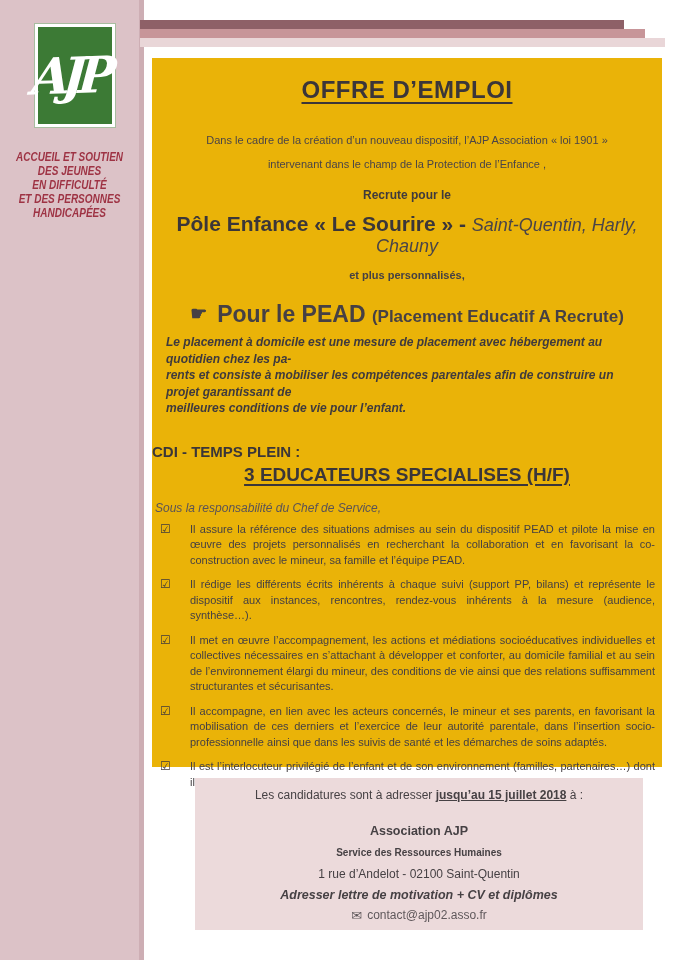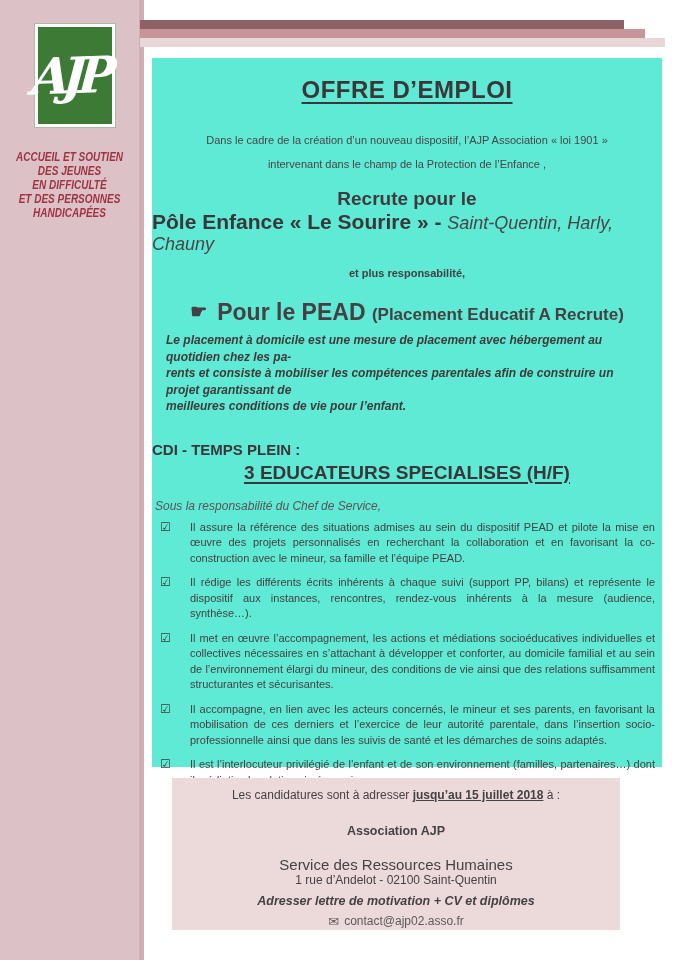--- a/index.html
+++ b/index.html
@@ -31,30 +31,30 @@
   }
   .tagline span{display:block;}
   
   .bar{position:absolute;left:140px;height:9px;}
   .bar1{top:20px;width:484px;background:#8e6067;}
   .bar2{top:29px;width:505px;background:#c79599;}
   .bar3{top:38px;width:525px;background:#e9d6d8;}
   
   .main-box{
     position:absolute;left:152px;top:58px;width:510px;height:709px;
-    background:#5eead4;box-sizing:border-box;color:#454043;
+    background:#eab308;box-sizing:border-box;color:#454043;
   }
   .doc-title{
     margin-top:18px;text-align:center;font-size:24px;font-weight:bold;
     letter-spacing:0.5px;color:#3b3639;text-decoration:underline;
     text-underline-offset:4px;text-decoration-thickness:2px;
   }
   .intro{margin:24px 26px 0;font-size:11px;line-height:24px;text-align:center;color:#4a4448;}
-  .recruits{margin-top:12px;text-align:center;font-size:19px;font-weight:bold;color:#3f3a3d;}
-  .pole{color:#3b3639;}
+  .recruits{margin-top:12px;text-align:center;font-size:12px;font-weight:bold;color:#3f3a3d;}
+  .pole{margin-top:10px;text-align:center;color:#3b3639;}
   .pole .pole-name{font-size:21px;font-weight:bold;}
   .pole .pole-sep{font-size:21px;font-weight:bold;}
   .pole .pole-loc{font-size:18px;font-style:italic;font-weight:normal;color:#4a4448;}
   .more-spec{margin-top:12px;text-align:center;font-size:11px;font-weight:bold;}
   .pead-line{margin-top:20px;text-align:center;font-weight:bold;color:#464044;}
   .pead-line .pointer{font-size:19px;margin-right:10px;vertical-align:2px;}
   .pead-line .pead-title{font-size:23px;}
   .pead-line .pead-sub{font-size:17px;}
   .pead-desc{
     margin:6px 14px 0;font-size:12px;line-height:16.5px;font-weight:bold;font-style:italic;
@@ -68,28 +68,28 @@
   .responsibility{margin:15px 16px 0 3px;font-size:12px;font-style:italic;color:#5a5356;}
   .bullets{margin-top:7px;}
   .bullet{display:flex;margin-bottom:9px;}
   .bullet .check{width:30px;padding-left:8px;flex-shrink:0;font-size:12px;color:#3f3a3d;}
   .bullet .btext{flex:1;padding-right:7px;font-size:11px;line-height:15.5px;text-align:justify;color:#454043;}
   .start-date{margin-top:20px;text-align:center;font-weight:bold;color:#3b3639;}
   .start-date .pointer{font-size:15px;margin-right:9px;vertical-align:1px;}
   .start-date .sd-text{font-size:17.5px;}
   
   .footer-box{
-    position:absolute;left:172px;top:778px;width:448px;height:152px;
+    position:absolute;left:195px;top:778px;width:448px;height:152px;
     background:#ecdadb;box-sizing:border-box;text-align:center;color:#464144;
   }
   .apply-line{padding-top:10px;font-size:12px;}
   .apply-line .deadline{font-weight:bold;text-decoration:underline;}
   .org{margin-top:22px;font-size:12.5px;font-weight:bold;}
-  .dept{margin-top:18px;font-size:15px;font-weight:normal;}
-  .address{font-size:12px;}
+  .dept{margin-top:9px;font-size:10px;font-weight:bold;}
+  .address{margin-top:9px;font-size:12px;}
   .instruction{margin-top:7px;font-size:12.5px;font-weight:bold;font-style:italic;}
   .email-line{margin-top:6px;font-size:12px;color:#5f585b;}
   .email-line .env{font-size:13px;margin-right:5px;vertical-align:-1px;}
 </style>
 </head>
 <body>
 
 <div class="sidebar">
   <div class="logo-box">
     <span class="logo-text">AJP</span>
@@ -111,21 +111,21 @@
   <div class="doc-title">OFFRE D’EMPLOI</div>
 
   <div class="intro">Dans le cadre de la création d’un nouveau dispositif, l’AJP Association « loi 1901 » intervenant dans le champ de la Protection de l’Enfance ,</div>
 
   <div class="recruits">Recrute pour le</div>
 
   <div class="pole">
     <span class="pole-name">Pôle Enfance « Le Sourire »</span><span class="pole-sep"> - </span><span class="pole-loc">Saint-Quentin, Harly, Chauny</span>
   </div>
 
-  <div class="more-spec">et plus responsabilité,</div>
+  <div class="more-spec">et plus personnalisés,</div>
 
   <div class="pead-line">
     <span class="pointer">☛</span><span class="pead-title">Pour le PEAD </span><span class="pead-sub">(Placement Educatif A Recrute)</span>
   </div>
 
   <div class="pead-desc">Le placement à domicile est une mesure de placement avec hébergement au quotidien chez les pa-
 rents et consiste à mobiliser les compétences parentales afin de construire un projet garantissant de
 meilleures conditions de vie pour l’enfant.</div>
 
   <div class="contract">CDI - TEMPS PLEIN :</div>

